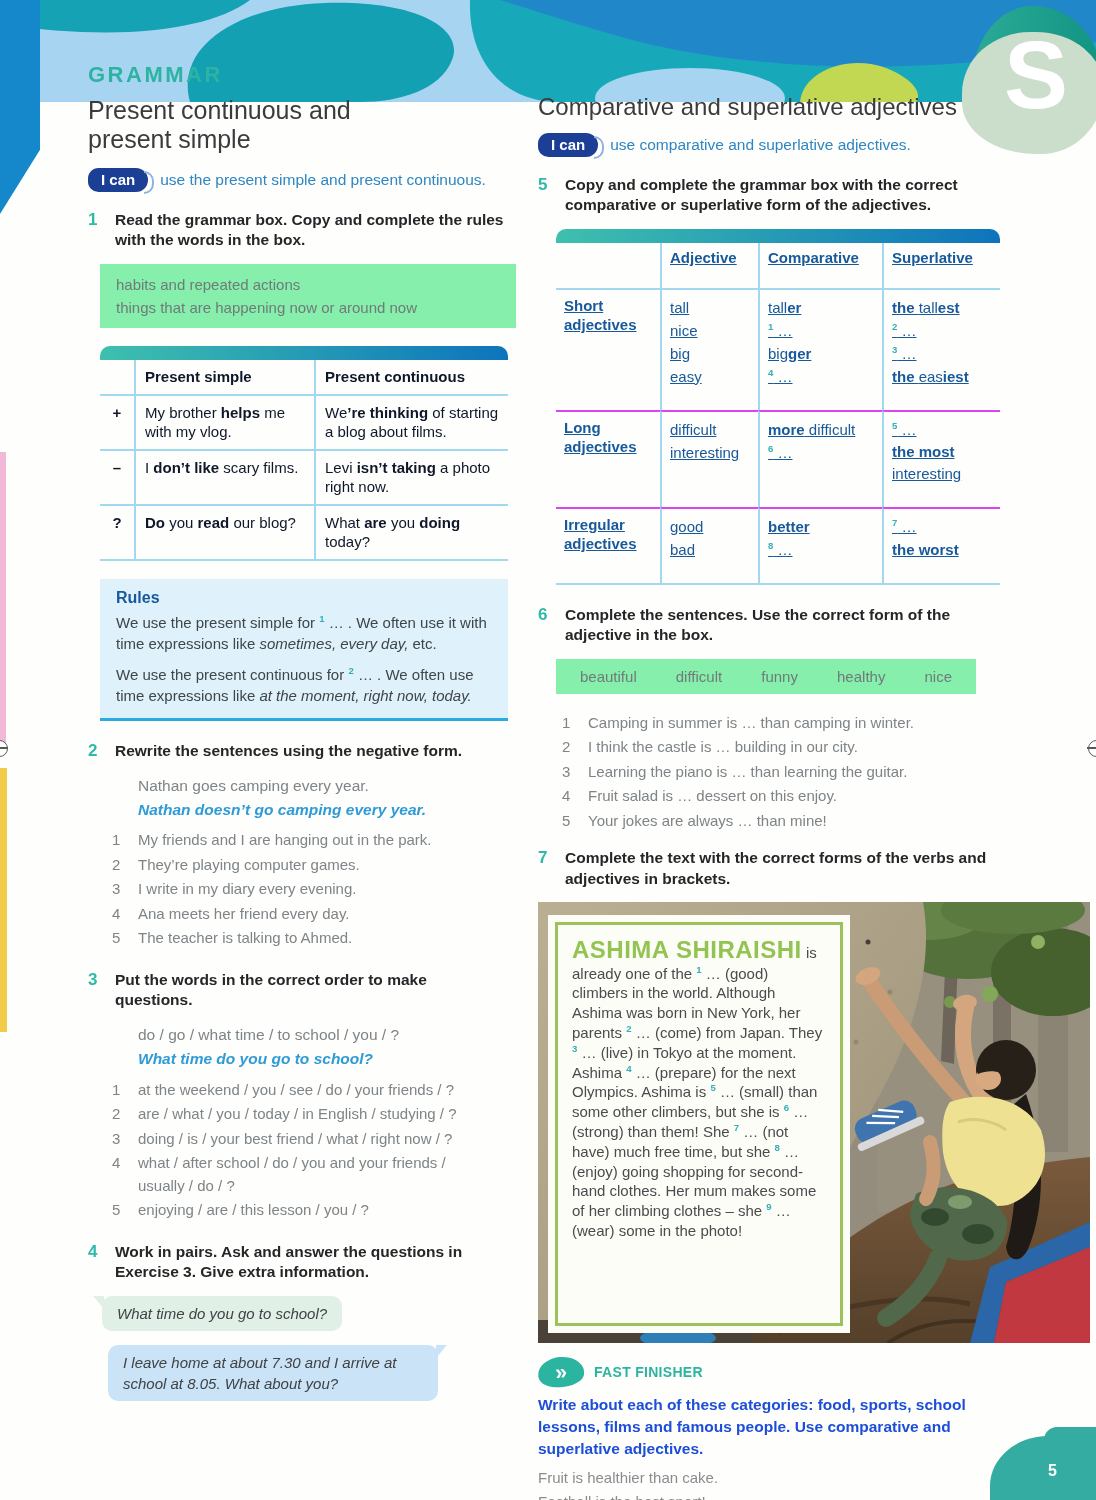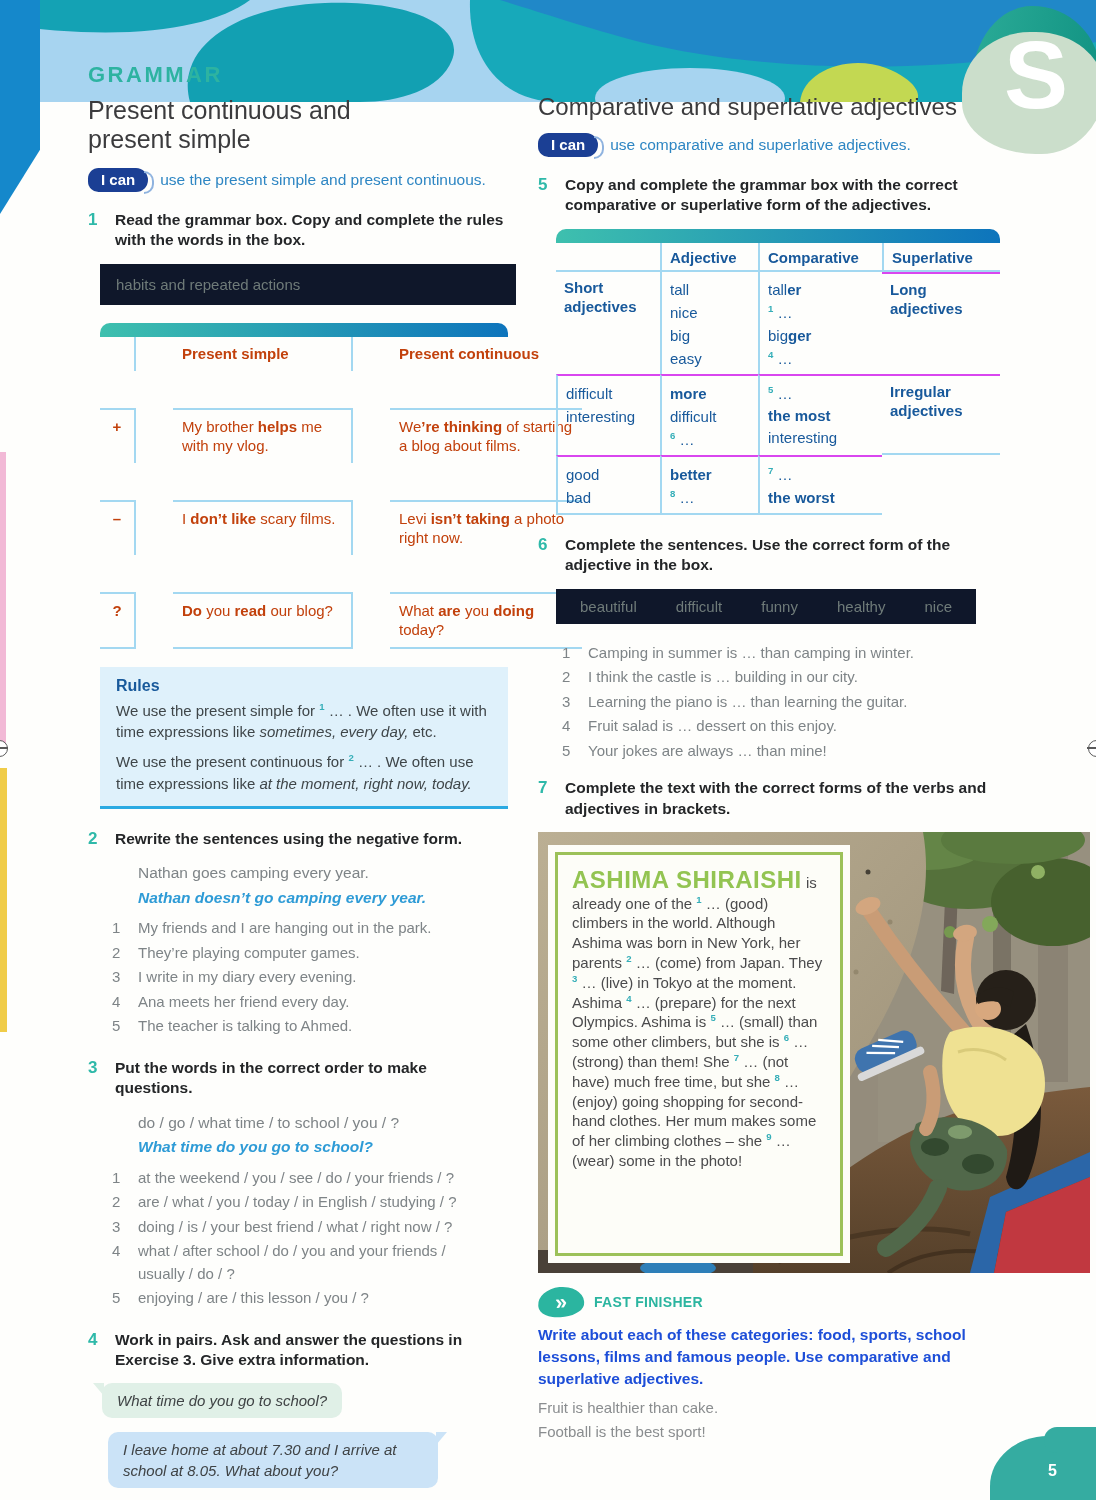--- a/index.html
+++ b/index.html
@@ -32,51 +32,51 @@
   .page-title.one-line{font-size:24px;margin-bottom:12px;}
   .ican-row{display:flex;align-items:center;margin-bottom:18px;}
   .ican-pill{background:#1B3F94;color:#fff;font-weight:700;font-size:15px;padding:3px 13px 4px;
     border-radius:15px 17px 17px 15px;position:relative;margin-right:12px;white-space:nowrap;}
   .ican-pill::after{content:'';position:absolute;right:-6px;top:3px;width:8px;height:19px;
     border:2.5px solid #8FB3DF;border-left:none;border-radius:0 12px 12px 0;}
   .ican-text{color:#2E86C3;font-size:15.5px;}
   .ex{display:grid;grid-template-columns:27px 1fr;margin-bottom:13px;}
   .exnum{color:#2FB9A9;font-weight:800;font-size:17px;}
   .extitle{font-weight:700;color:#242628;font-size:15.5px;line-height:1.32;}
-  .wordbox{background:#0f172a;color:#6F7B79;font-size:15px;line-height:1.55;
+  .wordbox{background:#86efac;color:#6F7B79;font-size:15px;line-height:1.55;
     padding:9px 16px;margin:0 0 18px 12px;width:384px;}
   .wordbox.spread{display:flex;justify-content:space-between;padding:6px 24px;width:372px;}
   .ex-list{counter-reset:li;list-style:none;margin:0 0 20px 0;padding:0 0 0 50px;max-width:332px;
     color:#7E8487;font-size:15px;line-height:1.5;}
   .ex-list .itm{position:relative;margin-bottom:2px;}
   .ex-list .itm::before{counter-increment:li;content:counter(li);position:absolute;left:-26px;color:#7E8487;}
   .ex-list.wide{max-width:412px;}
   .example-prompt{color:#7E8487;font-size:15.5px;margin:0 0 2px 50px;line-height:1.45;}
   .example-answer{color:#2E9BD6;font-size:15.5px;font-style:italic;font-weight:600;margin:0 0 8px 50px;line-height:1.45;}
   .rb{font-weight:700;}
   .ri{font-style:italic;}
   sup.supn{color:#35AEB8;font-weight:700;font-size:0.64em;line-height:0;}
   
   .gbox{margin:0 0 18px 12px;width:408px;}
   .gbar{height:14px;border-radius:10px 10px 0 0;background:linear-gradient(90deg,#3EC0AE,#0D74BC);}
-  .gtab{display:grid;grid-template-columns:36px 180px 192px;color:#c2410c;font-size:15px;line-height:1.3;gap:37px;}
+  .gtab{display:grid;grid-template-columns:36px 180px 192px;color:#0f172a;font-size:15px;line-height:1.3;}
   .gtab .cell{padding:7px 9px;}
   .gtab .sign{font-weight:700;text-align:center;border-right:2px solid #A3D8F1;}
   .gtab .c1{border-right:2px solid #A3D8F1;}
   .gtab .hdr{font-weight:700;}
   .gtab .rowline{border-top:2px solid #A3D8F1;}
   .gtab .botline{border-bottom:2px solid #A3D8F1;}
   .rules{background:#DFF1FB;border-bottom:3px solid #2BAAE2;margin:0 0 20px 12px;width:376px;padding:10px 16px 12px;}
   .rules .rtitle{color:#18599B;font-weight:700;font-size:16px;margin-bottom:5px;}
   .rules p{color:#3F4649;font-size:15px;line-height:1.42;margin:0 0 9px 0;}
   .rules p:last-child{margin-bottom:0;}
   
   .abox{margin:0 0 20px 18px;width:444px;}
   .atab{display:grid;grid-template-columns:104px 98px 124px 118px;color:#18599B;font-size:15px;}
-  .atab .cell{padding:6px 4px 4px 8px;}
+  .atab .cell{padding:6px 4px 22px 8px;text-decoration:underline;}
   .atab .hdr{font-weight:700;border-bottom:2px solid #A3D8F1;}
   .atab .lbl{font-weight:700;line-height:1.3;}
   .atab .vline{border-left:2px solid #A3D8F1;}
   .atab .rowline{border-top:2px solid #d946ef;}
   .atab .botline{border-bottom:2px solid #A3D8F1;}
   .tline{line-height:23px;min-height:23px;}
   .tline.wrap{line-height:22px;}
   
   .bubble{position:relative;border-radius:10px;padding:7px 15px;font-style:italic;
     color:#3F4345;font-size:15px;line-height:1.4;width:fit-content;max-width:330px;}
@@ -143,20 +143,21 @@
       <span class="ican-text">use the present simple and present continuous.</span>
     </div>
 
     <div class="ex">
       <span class="exnum">1</span>
       <span class="extitle">Read the grammar box. Copy and complete the rules with the words in the box.</span>
     </div>
 
     <div class="wordbox">
       <div>habits and repeated actions</div>
+      <div>things that are happening now or around now</div>
     </div>
 
     <div class="gbox">
       <div class="gbar"></div>
       <div class="gtab">
         <div class="cell sign hdr"></div>
         <div class="cell c1 hdr">Present simple</div>
         <div class="cell hdr">Present continuous</div>
 
         <div class="cell sign rowline">+</div>
@@ -241,20 +242,26 @@
           <div class="tline">tall</div>
           <div class="tline">nice</div>
           <div class="tline">big</div>
           <div class="tline">easy</div>
         </div>
         <div class="cell vline">
           <div class="tline"><span>tall</span><span class="rb">er</span></div>
           <div class="tline"><sup class="supn">1</sup><span> …</span></div>
           <div class="tline"><span>big</span><span class="rb">ger</span></div>
           <div class="tline"><sup class="supn">4</sup><span> …</span></div>
+        </div>
+        <div class="cell vline">
+          <div class="tline"><span class="rb">the </span><span>tall</span><span class="rb">est</span></div>
+          <div class="tline"><sup class="supn">2</sup><span> …</span></div>
+          <div class="tline"><sup class="supn">3</sup><span> …</span></div>
+          <div class="tline"><span class="rb">the </span><span>eas</span><span class="rb">iest</span></div>
         </div>
 
         <div class="cell lbl rowline">Long adjectives</div>
         <div class="cell vline rowline">
           <div class="tline">difficult</div>
           <div class="tline">interesting</div>
         </div>
         <div class="cell vline rowline">
           <div class="tline"><span class="rb">more</span><span> difficult</span></div>
           <div class="tline"><sup class="supn">6</sup><span> …</span></div>

